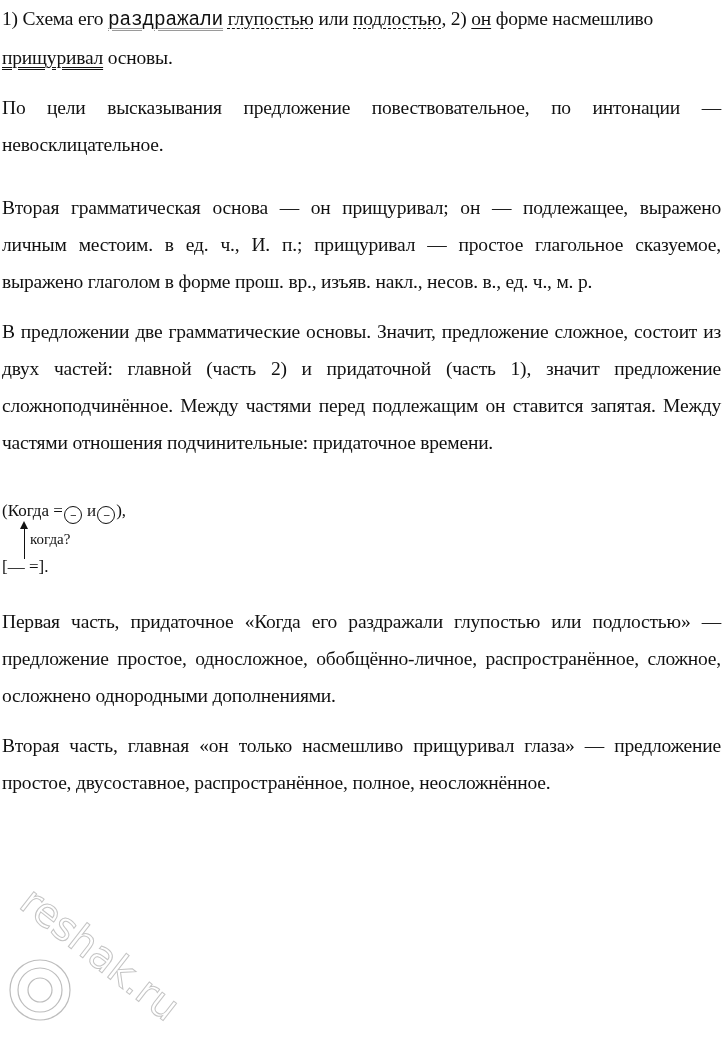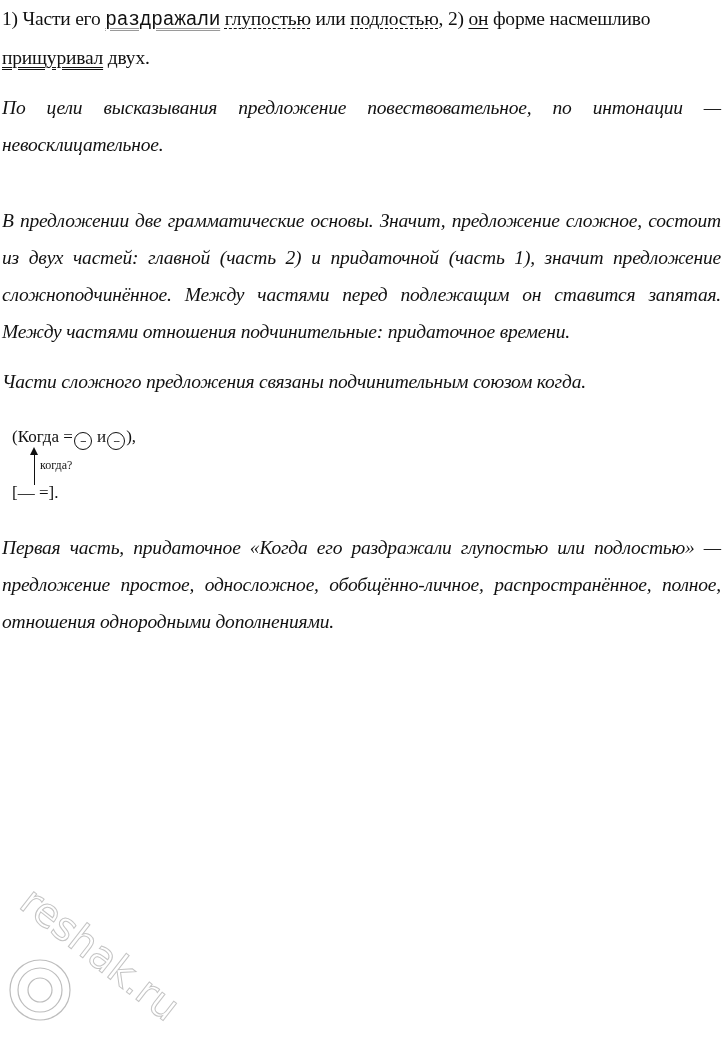--- a/index.html
+++ b/index.html
@@ -11,71 +11,72 @@
   .page { position: absolute; left: 2px; top: 0; width: 719px; }
   p {
     margin: 0; font-size: 19.5px; line-height: 37px; text-align: justify;
     letter-spacing: -0.2px;
   }
   .gap { height: 13px; }
   .u-double { text-decoration: underline double; text-decoration-thickness: 1px; text-underline-offset: 3px; }
   .u-single { text-decoration: underline; text-decoration-thickness: 1px; text-underline-offset: 3px; }
   .u-dashed { text-decoration: underline dashed; text-decoration-thickness: 1px; text-underline-offset: 3px; }
   .u-grey { text-decoration: underline double #9a9a9a; text-decoration-thickness: 1px; text-underline-offset: 3px; font-family: Liberation Mono, monospace; }
-  .last-left { text-align-last: left; font-style: italic; }
+  .last-left { text-align-last: left; }
   .scheme {
-    position: relative; height: 92px; margin-top: 14px; margin-left: 10px;
+    position: relative; height: 92px; margin-top: 14px; 
     font-size: 17px; line-height: 20px;
   }
   .scheme .l1 { position: absolute; left: 0; top: 0; white-space: nowrap; }
-  .scheme .l2 { position: absolute; left: 28px; top: 28px; font-size: 12px; }
+  .scheme .l2 { position: absolute; left: 28px; top: 28px; font-size: 15px; }
   .scheme .l3 { position: absolute; left: 0; top: 56px; white-space: nowrap; }
   .circle {
     display: inline-block; width: 16px; height: 16px; border: 1.3px solid #111;
     border-radius: 50%; text-align: center; line-height: 14px; font-size: 11px;
     vertical-align: -2px; margin: 0 1px; letter-spacing: -1px;
   }
   .arrow { position: absolute; left: 22px; top: 22px; width: 1px; height: 36px; background: #111; }
   .arrow:before {
     content: ""; position: absolute; left: -4px; top: -2px; width: 0; height: 0;
     border-left: 4.5px solid transparent; border-right: 4.5px solid transparent; border-bottom: 8px solid #111;
   }
   .watermark {
     position: absolute; left: 0; top: 880px; width: 200px; height: 176px; pointer-events: none;
   }
 </style>
 </head>
 <body>
 
 <div class="page">
   <p style="text-align:left;">
-    <span>1) </span><span>Части его </span><span class="u-grey">раздражали</span><span> </span><span class="u-dashed">глупостью</span><span> или </span><span class="u-dashed">подлостью</span><span>, 2) </span><span class="u-single">он</span><span> форме насмешливо </span><br><span class="u-double">прищуривал</span><span> двух.</span>
+    <span>1) </span><span>Схема его </span><span class="u-grey">раздражали</span><span> </span><span class="u-dashed">глупостью</span><span> или </span><span class="u-dashed">подлостью</span><span>, 2) </span><span class="u-single">он</span><span> форме насмешливо </span><br><span class="u-double">прищуривал</span><span> основы.</span>
   </p>
   <div class="gap"></div>
   <p class="last-left">По цели высказывания предложение повествовательное, по интонации — невосклицательное.</p>
   <div class="gap"></div>
   <div class="gap"></div>
+  <p class="last-left">Вторая грамматическая основа — он прищуривал; он — подлежащее, выражено личным местоим. в ед. ч., И. п.; прищуривал — простое глагольное сказуемое, выражено глаголом в форме прош. вр., изъяв. накл., несов. в., ед. ч., м. р.</p>
   <div class="gap"></div>
   <p class="last-left">В предложении две грамматические основы. Значит, предложение сложное, состоит из двух частей: главной (часть 2) и придаточной (часть 1), значит предложение сложноподчинённое. Между частями перед подлежащим он ставится запятая. Между частями отношения подчинительные: придаточное времени.</p>
   <div class="gap"></div>
-  <p class="last-left">Части сложного предложения связаны подчинительным союзом когда.</p>
   <div class="gap"></div>
 
   <div class="scheme">
     <div class="l1">
       <span>(Когда =</span><span class="circle">--</span><span> и</span><span class="circle">--</span><span>),</span>
     </div>
     <div class="arrow"></div>
     <div class="l2">когда?</div>
     <div class="l3">[— =].</div>
   </div>
 
   <div class="gap" style="height:10px;"></div>
-  <p class="last-left">Первая часть, придаточное «Когда его раздражали глупостью или подлостью» — предложение простое, односложное, обобщённо-личное, распространённое, полное, отношения однородными дополнениями.</p>
+  <p class="last-left">Первая часть, придаточное «Когда его раздражали глупостью или подлостью» — предложение простое, односложное, обобщённо-личное, распространённое, сложное, осложнено однородными дополнениями.</p>
   <div class="gap"></div>
+  <p class="last-left">Вторая часть, главная «он только насмешливо прищуривал глаза» — предложение простое, двусоставное, распространённое, полное, неосложнённое.</p>
 </div>
 
 <svg class="watermark" viewBox="0 0 200 176">
   <g fill="none" stroke="#bdbdbd" stroke-width="1.2">
     <circle cx="40" cy="110" r="30"></circle>
     <circle cx="40" cy="110" r="22"></circle>
     <circle cx="40" cy="110" r="12"></circle>
   </g>
   <text x="6" y="60" font-family="DejaVu Sans, sans-serif" font-size="40" fill="none" stroke="#c4c4c4" stroke-width="1" transform="rotate(38 60 60)">reshak.ru</text>
 </svg>

